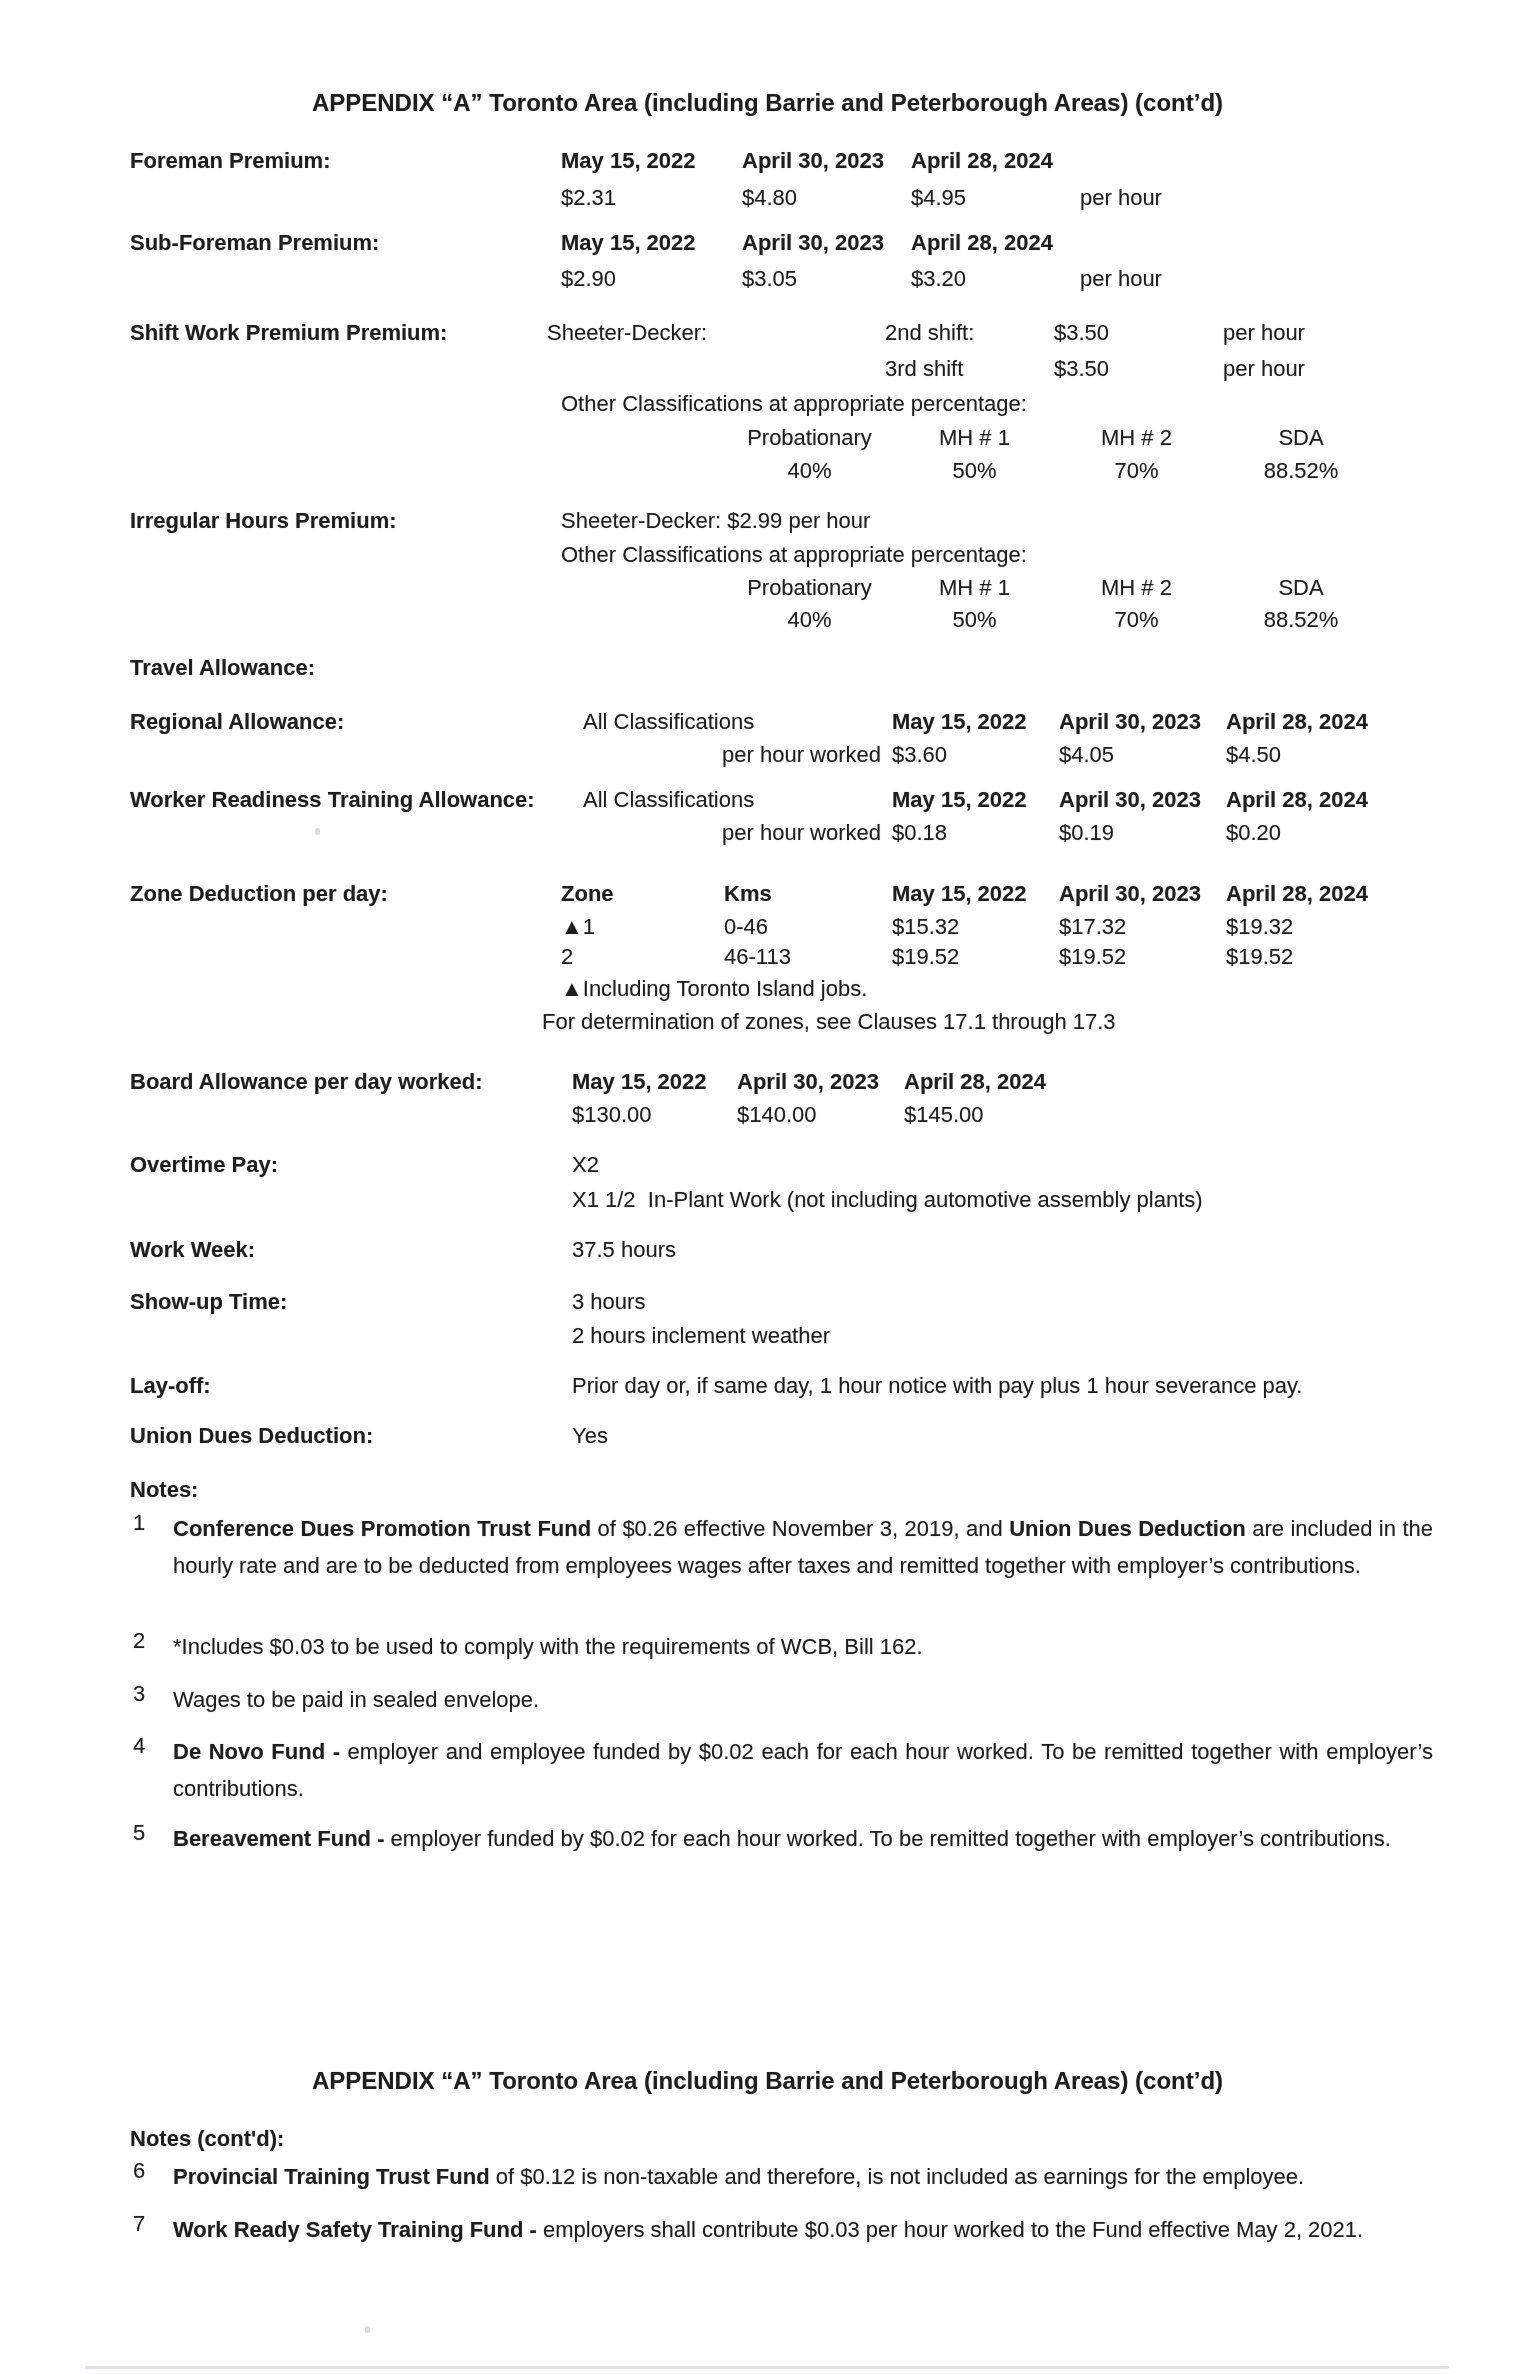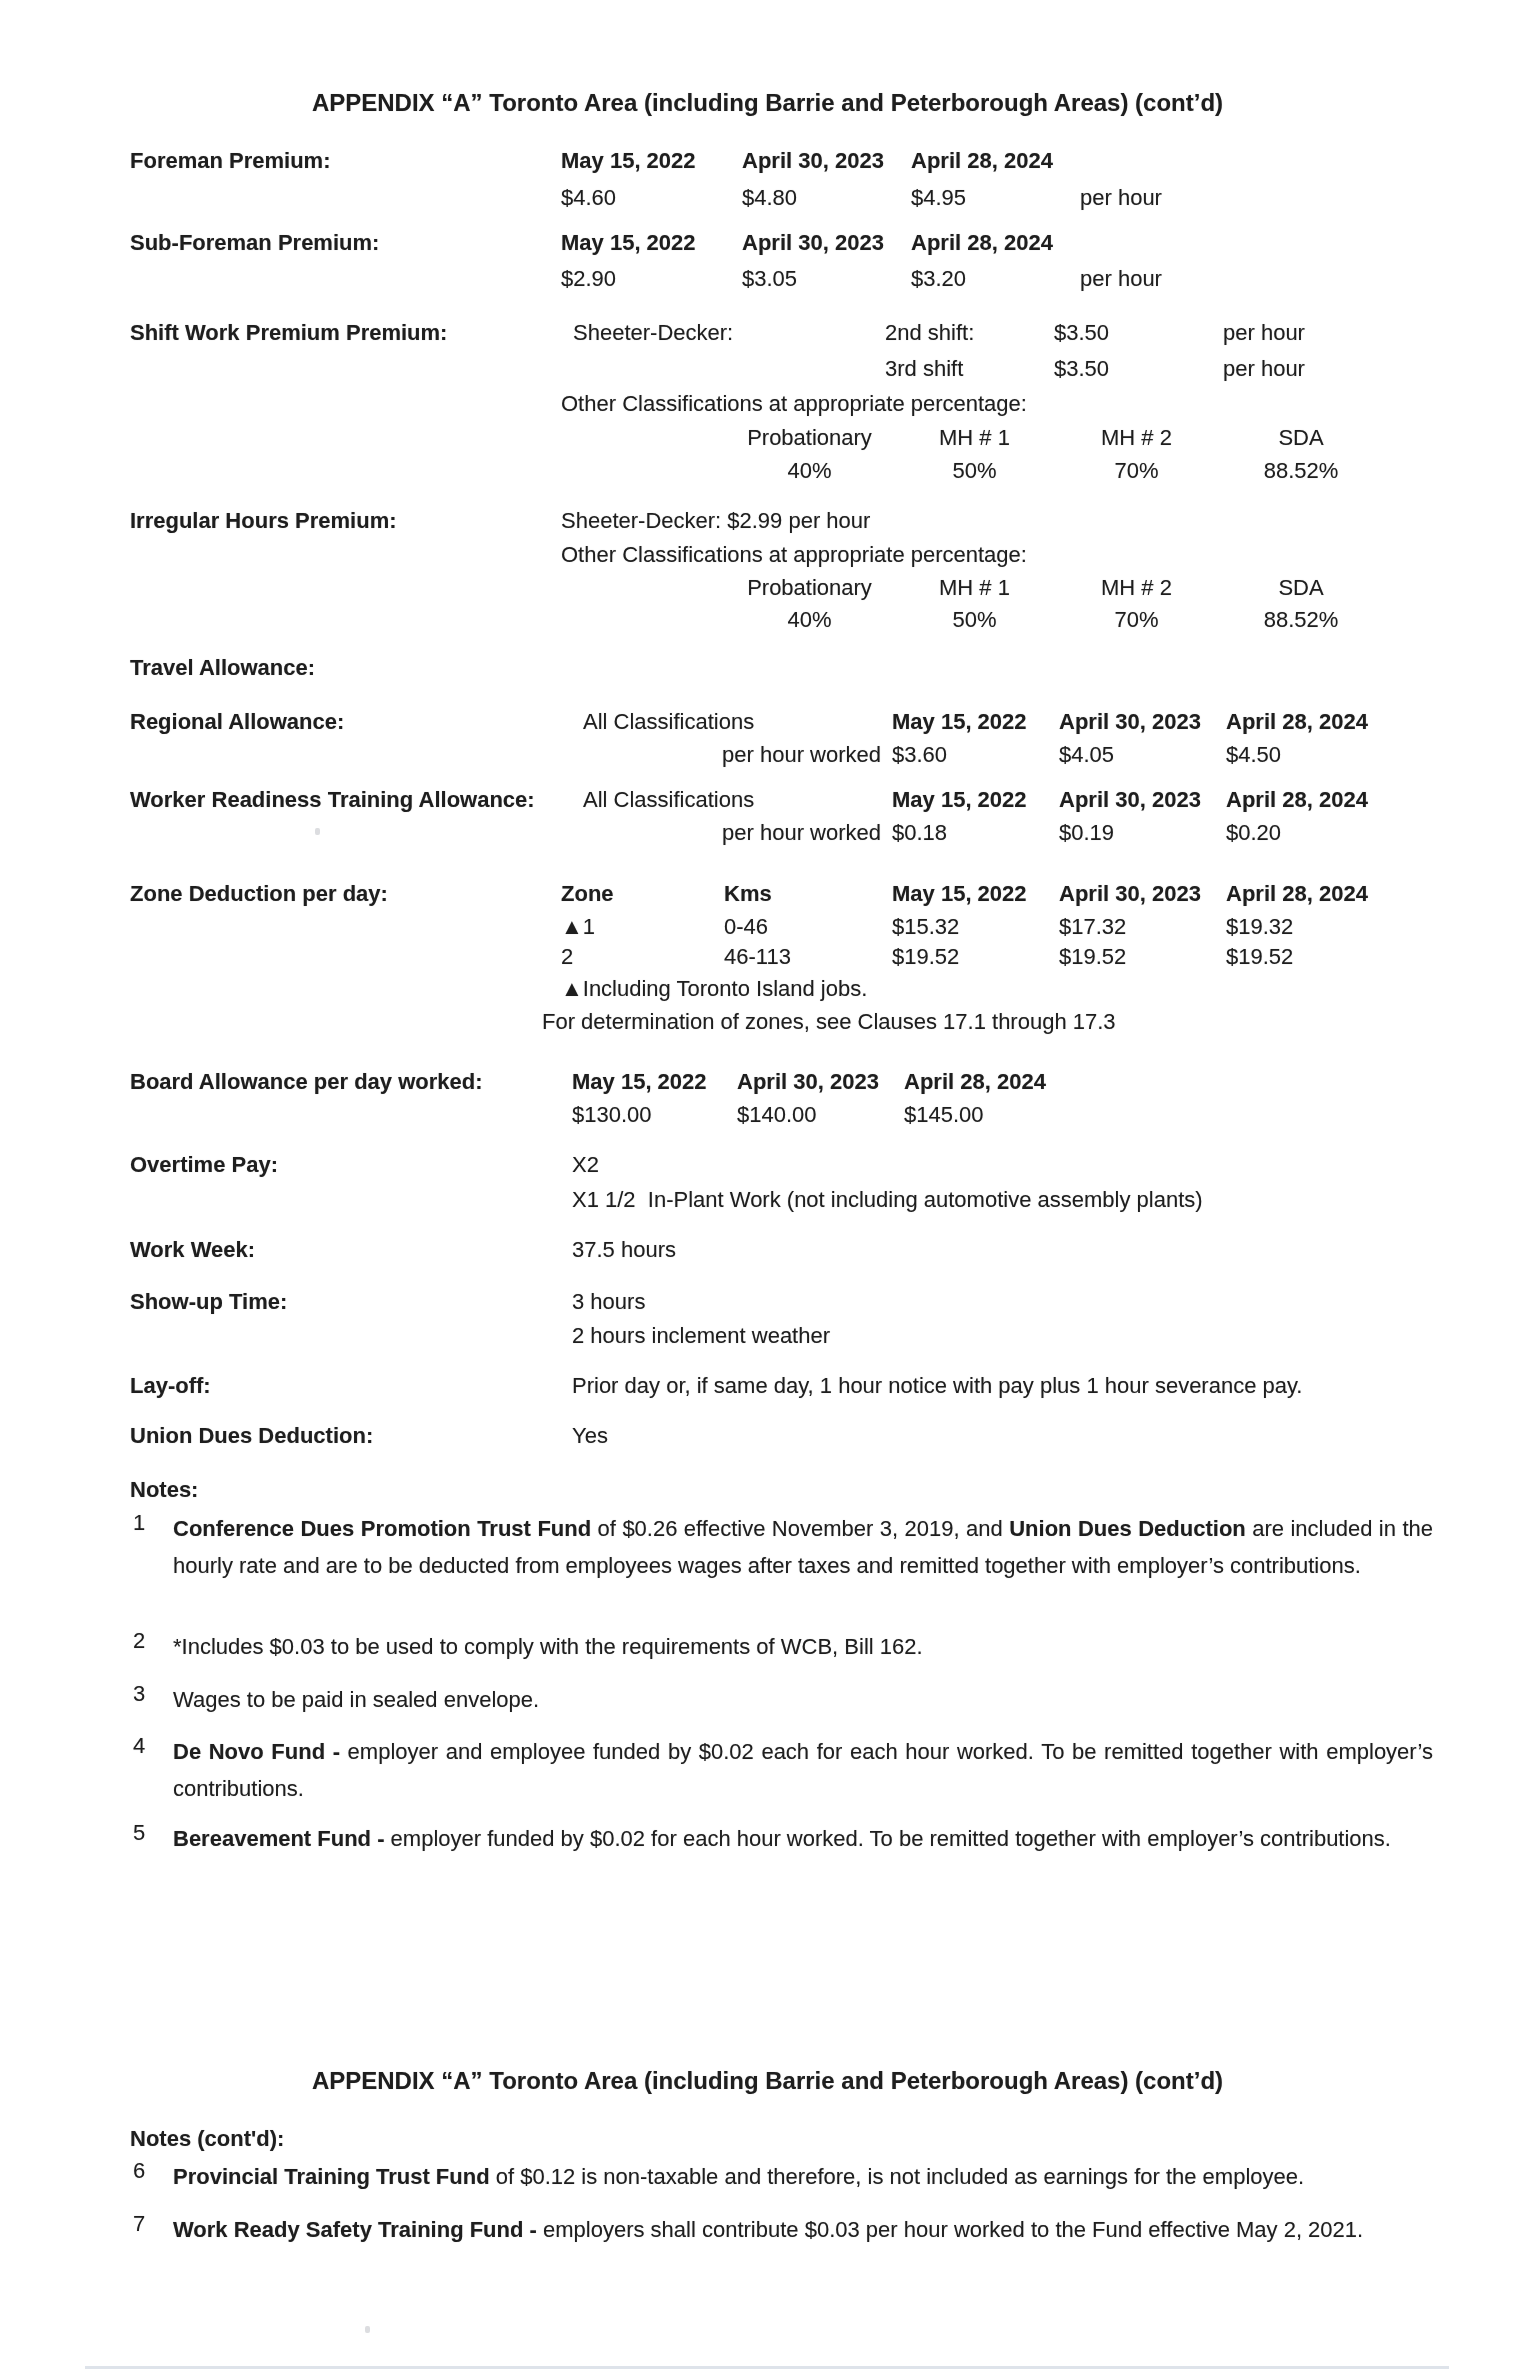--- a/index.html
+++ b/index.html
@@ -28,36 +28,36 @@
 <body>
 
 <div class="page">
 
   <div class="title" style="top:89px">APPENDIX “A” Toronto Area (including Barrie and Peterborough Areas) (cont’d)</div>
 
   <span class="t b" style="top:148px;left:130px">Foreman Premium:</span>
   <span class="t b" style="top:148px;left:561px">May 15, 2022</span>
   <span class="t b" style="top:148px;left:742px">April 30, 2023</span>
   <span class="t b" style="top:148px;left:911px">April 28, 2024</span>
-  <span class="t" style="top:185px;left:561px">$4.60</span>
+  <span class="t" style="top:185px;left:561px">$2.31</span>
   <span class="t" style="top:185px;left:742px">$4.80</span>
   <span class="t" style="top:185px;left:911px">$4.95</span>
   <span class="t" style="top:185px;left:1080px">per hour</span>
 
   <span class="t b" style="top:230px;left:130px">Sub-Foreman Premium:</span>
   <span class="t b" style="top:230px;left:561px">May 15, 2022</span>
   <span class="t b" style="top:230px;left:742px">April 30, 2023</span>
   <span class="t b" style="top:230px;left:911px">April 28, 2024</span>
   <span class="t" style="top:266px;left:561px">$2.90</span>
   <span class="t" style="top:266px;left:742px">$3.05</span>
   <span class="t" style="top:266px;left:911px">$3.20</span>
   <span class="t" style="top:266px;left:1080px">per hour</span>
 
   <span class="t b" style="top:320px;left:130px">Shift Work Premium Premium:</span>
-  <span class="t" style="top:320px;left:573px">Sheeter-Decker:</span>
+  <span class="t" style="top:320px;left:547px">Sheeter-Decker:</span>
   <span class="t" style="top:320px;left:885px">2nd shift:</span>
   <span class="t" style="top:320px;left:1054px">$3.50</span>
   <span class="t" style="top:320px;left:1223px">per hour</span>
   <span class="t" style="top:356px;left:885px">3rd shift</span>
   <span class="t" style="top:356px;left:1054px">$3.50</span>
   <span class="t" style="top:356px;left:1223px">per hour</span>
   <span class="t" style="top:391px;left:561px">Other Classifications at appropriate percentage:</span>
   <span class="t ctr" style="top:425px;left:733px;width:153px">Probationary</span>
   <span class="t ctr" style="top:425px;left:914px;width:121px">MH # 1</span>
   <span class="t ctr" style="top:425px;left:1076px;width:121px">MH # 2</span>

